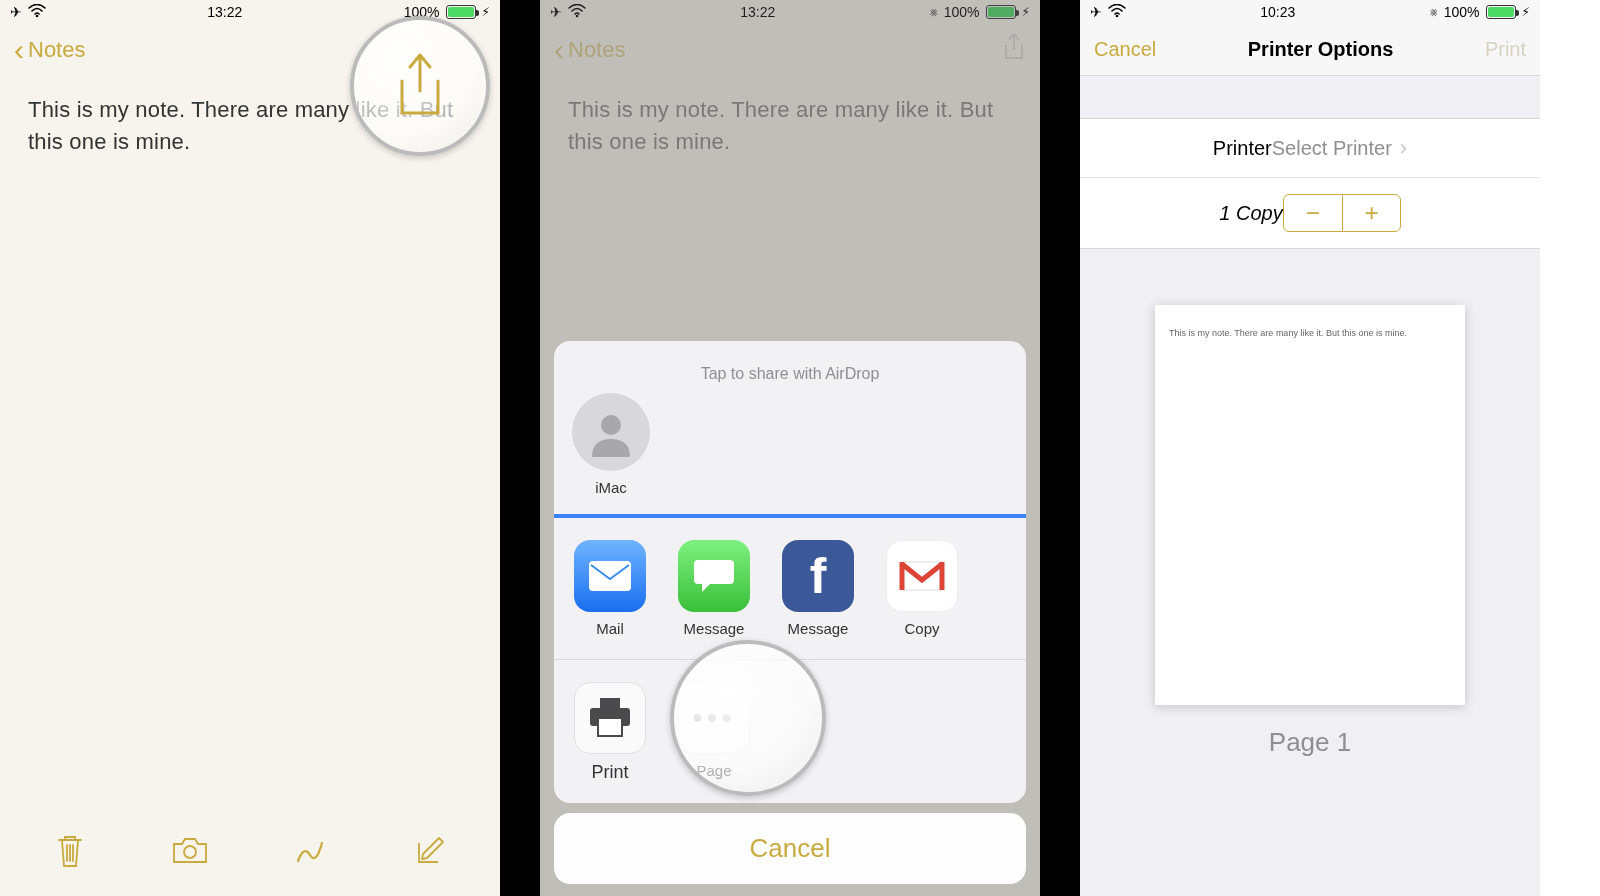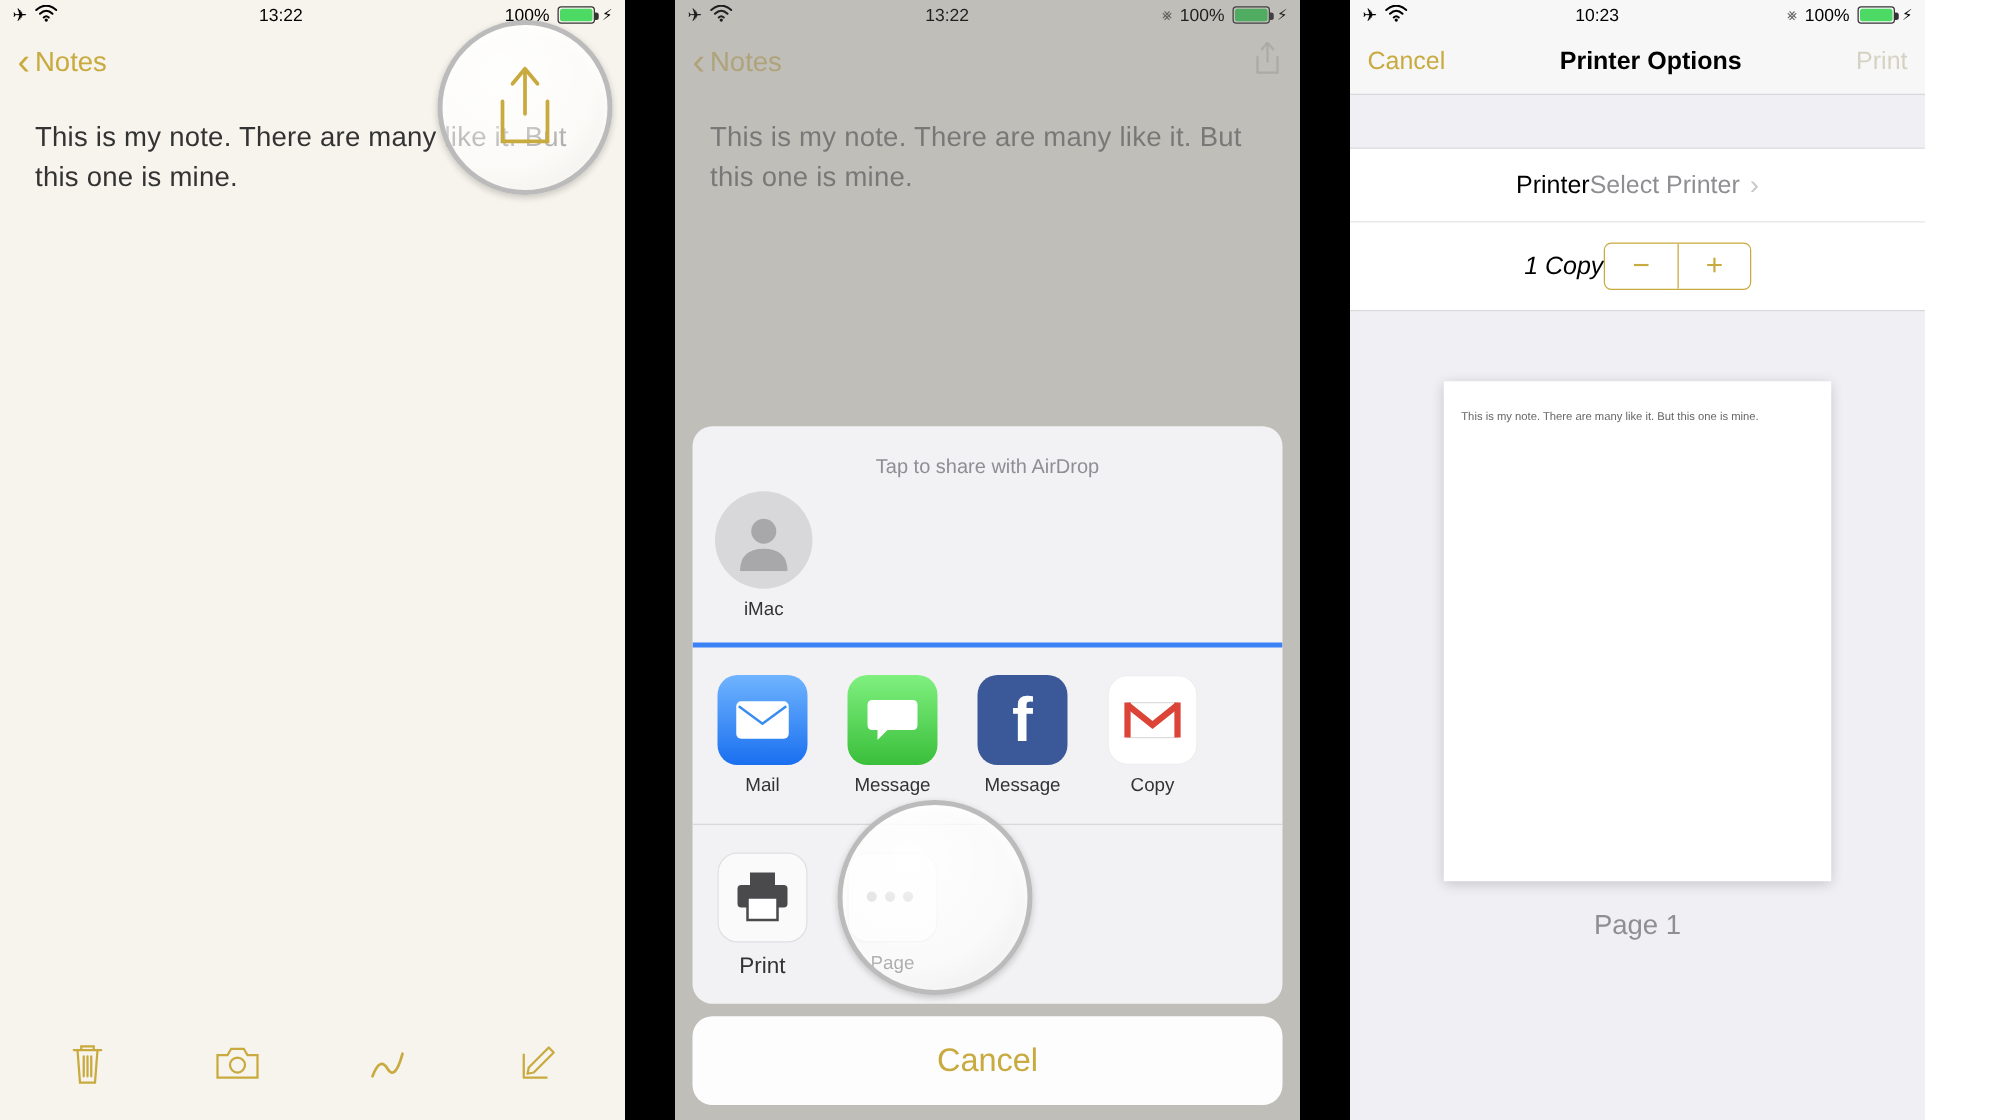--- a/index.html
+++ b/index.html
@@ -96,21 +96,21 @@
   .settings { background:#fff; border-top:1px solid #d8d8db; border-bottom:1px solid #d8d8db; margin-top:42px;}
   .row { display:flex; align-items:center; justify-content:center; padding: 16px 4px; font-size:20px;}
   .row + .row { border-top:1px solid #e5e5e8;font-style:italic;}
   .row .val { color:#8e8e93; display:flex;align-items:center;gap:8px;}
   .stepper { display:flex; border:1px solid #c8aa3e; border-radius:6px; overflow:hidden;}
   .stepper div { width:58px; height:36px; display:flex;align-items:center;justify-content:center; font-size:24px; color:#c8aa3e;}
   .stepper div + div { border-left:1px solid #c8aa3e;}
   .preview-area { display:flex; flex-direction:column; align-items:center; padding-top: 56px;}
   .page-preview { width:310px; height:400px; background:#fff; box-shadow: 0 2px 10px rgba(0,0,0,.18); padding: 22px 14px; }
   .page-preview .mini { font-size:9px; color:#666; line-height:1.4;}
-  .page-label { margin-top: 22px; font-size:22px; color:#8e8e93;}
+  .page-label { margin-top: 22px; font-size:26px; color:#8e8e93;}
 </style>
 </head>
 <body>
 
 <div class="panel p1">
   <div class="status">
     <div class="left">
       <span>✈</span>
       <span>
         <svg width="18" height="14" viewBox="0 0 18 14">

